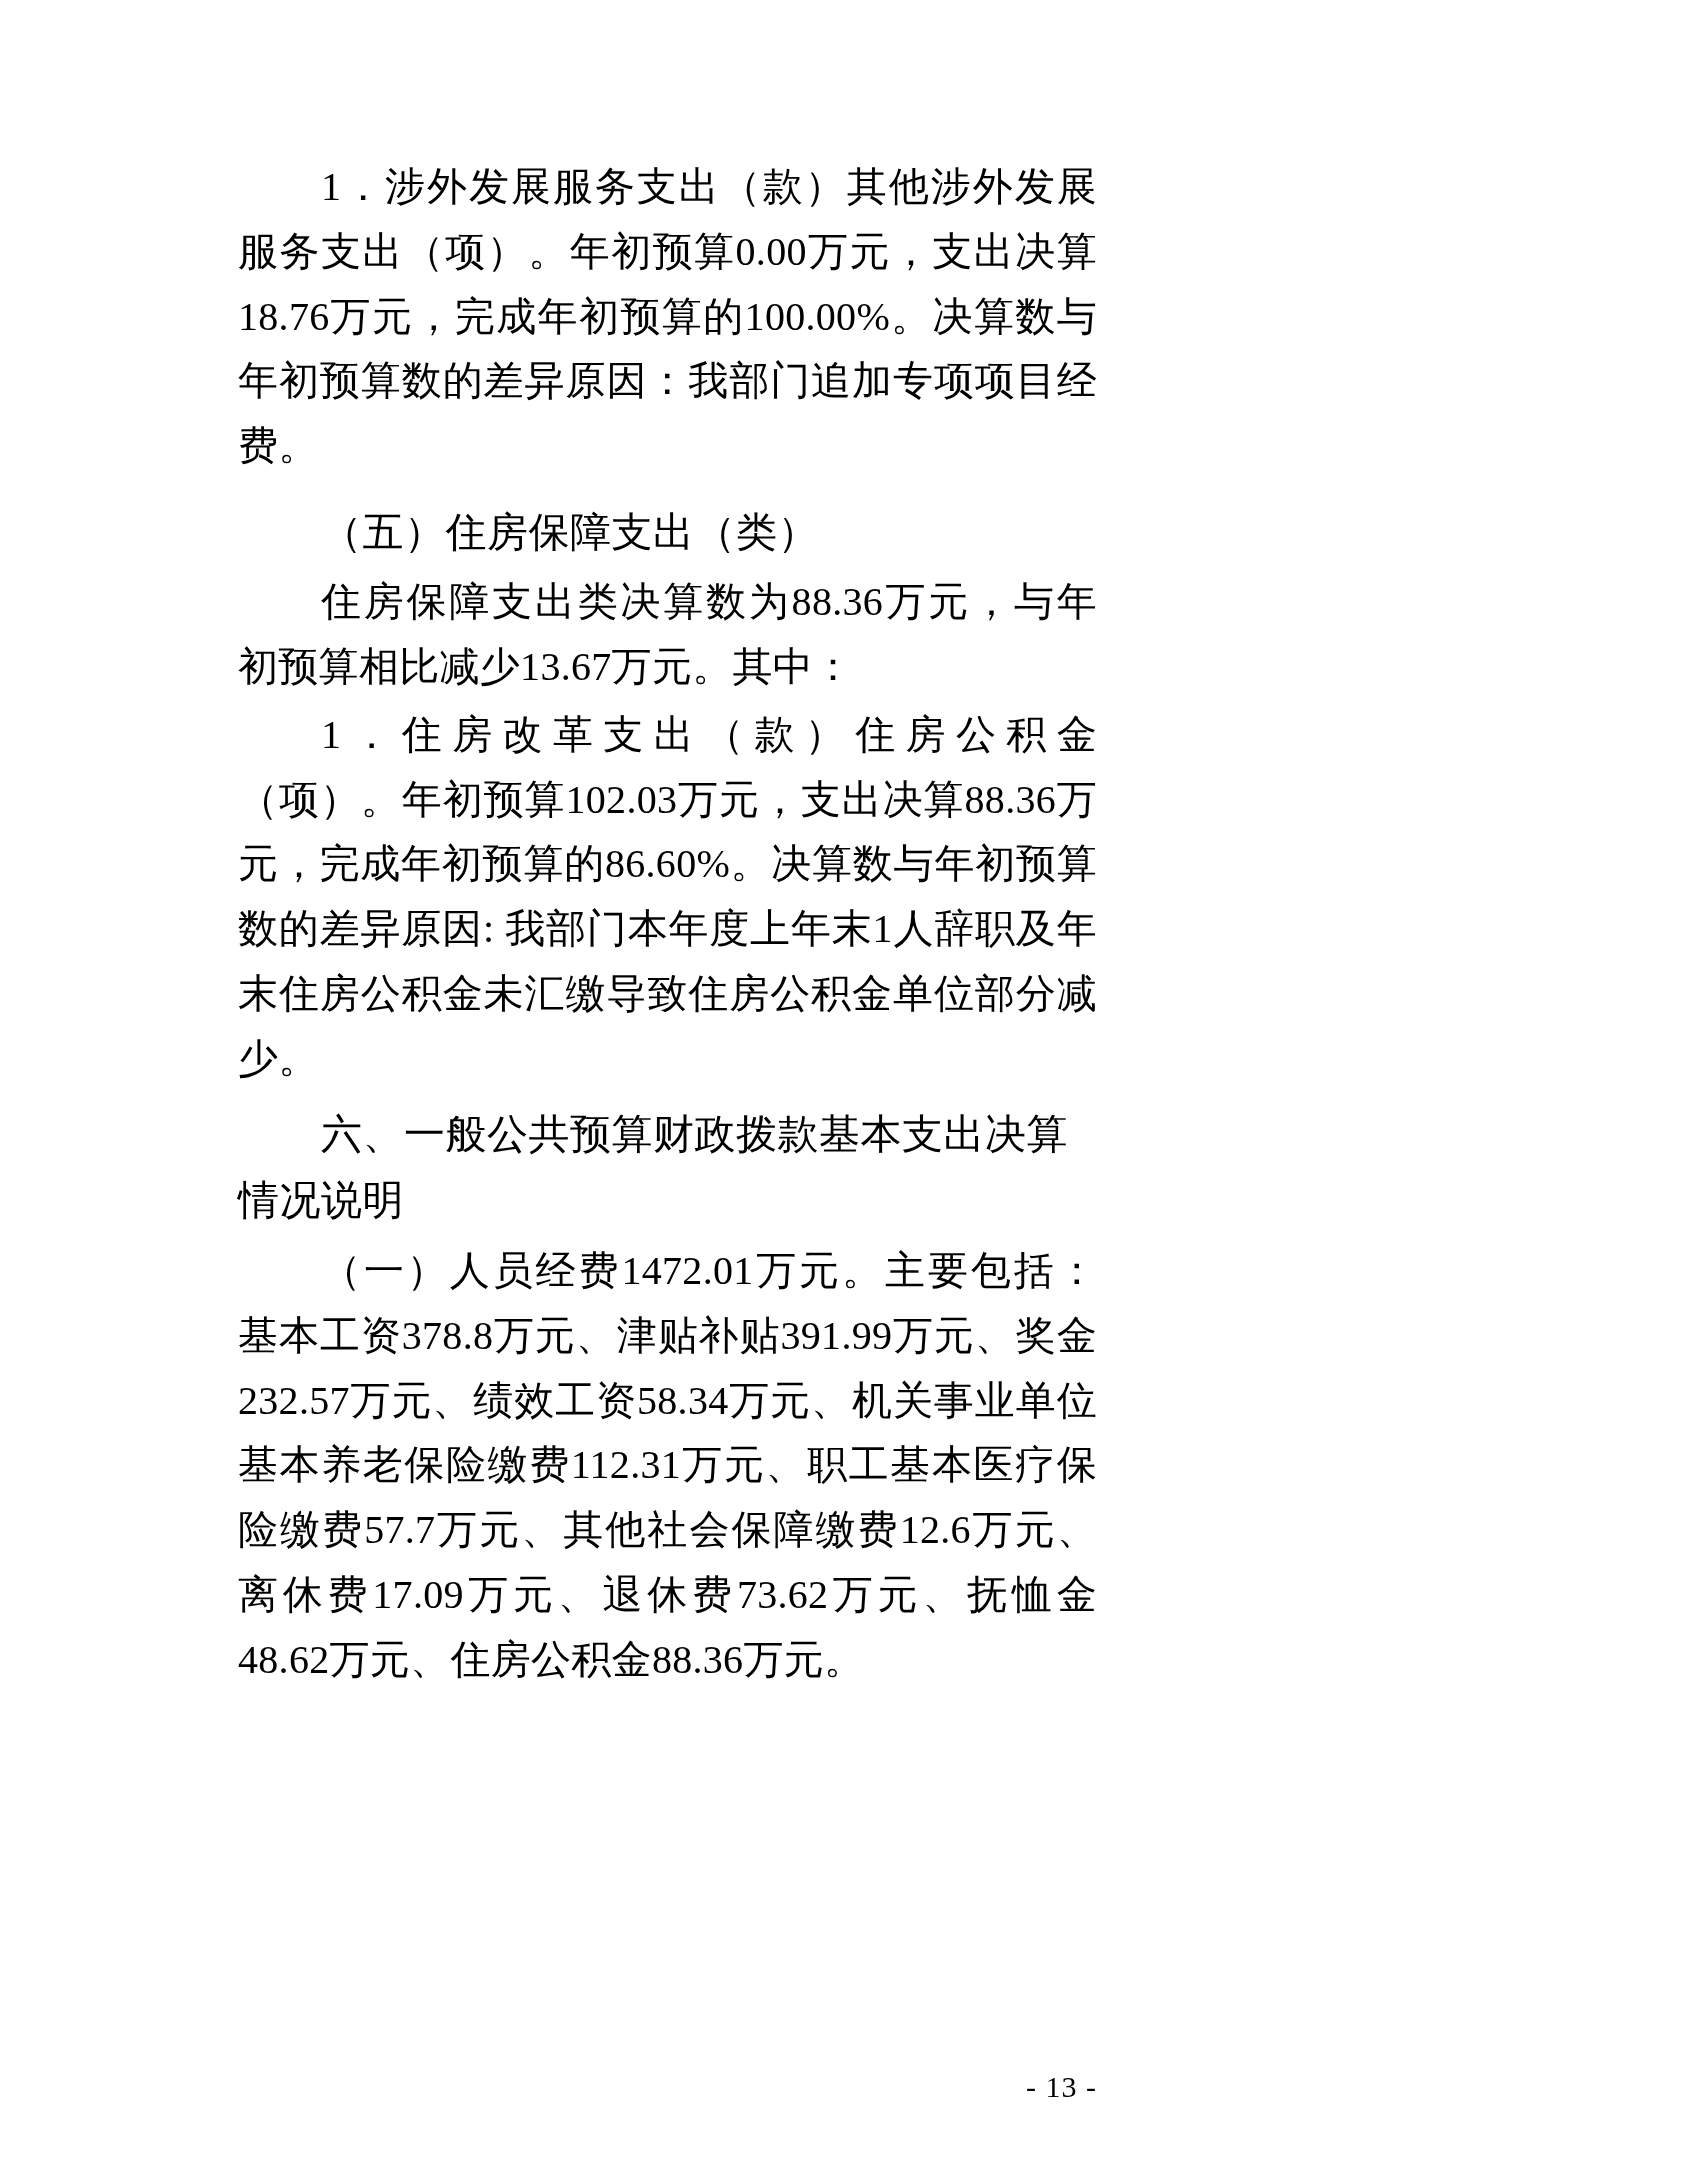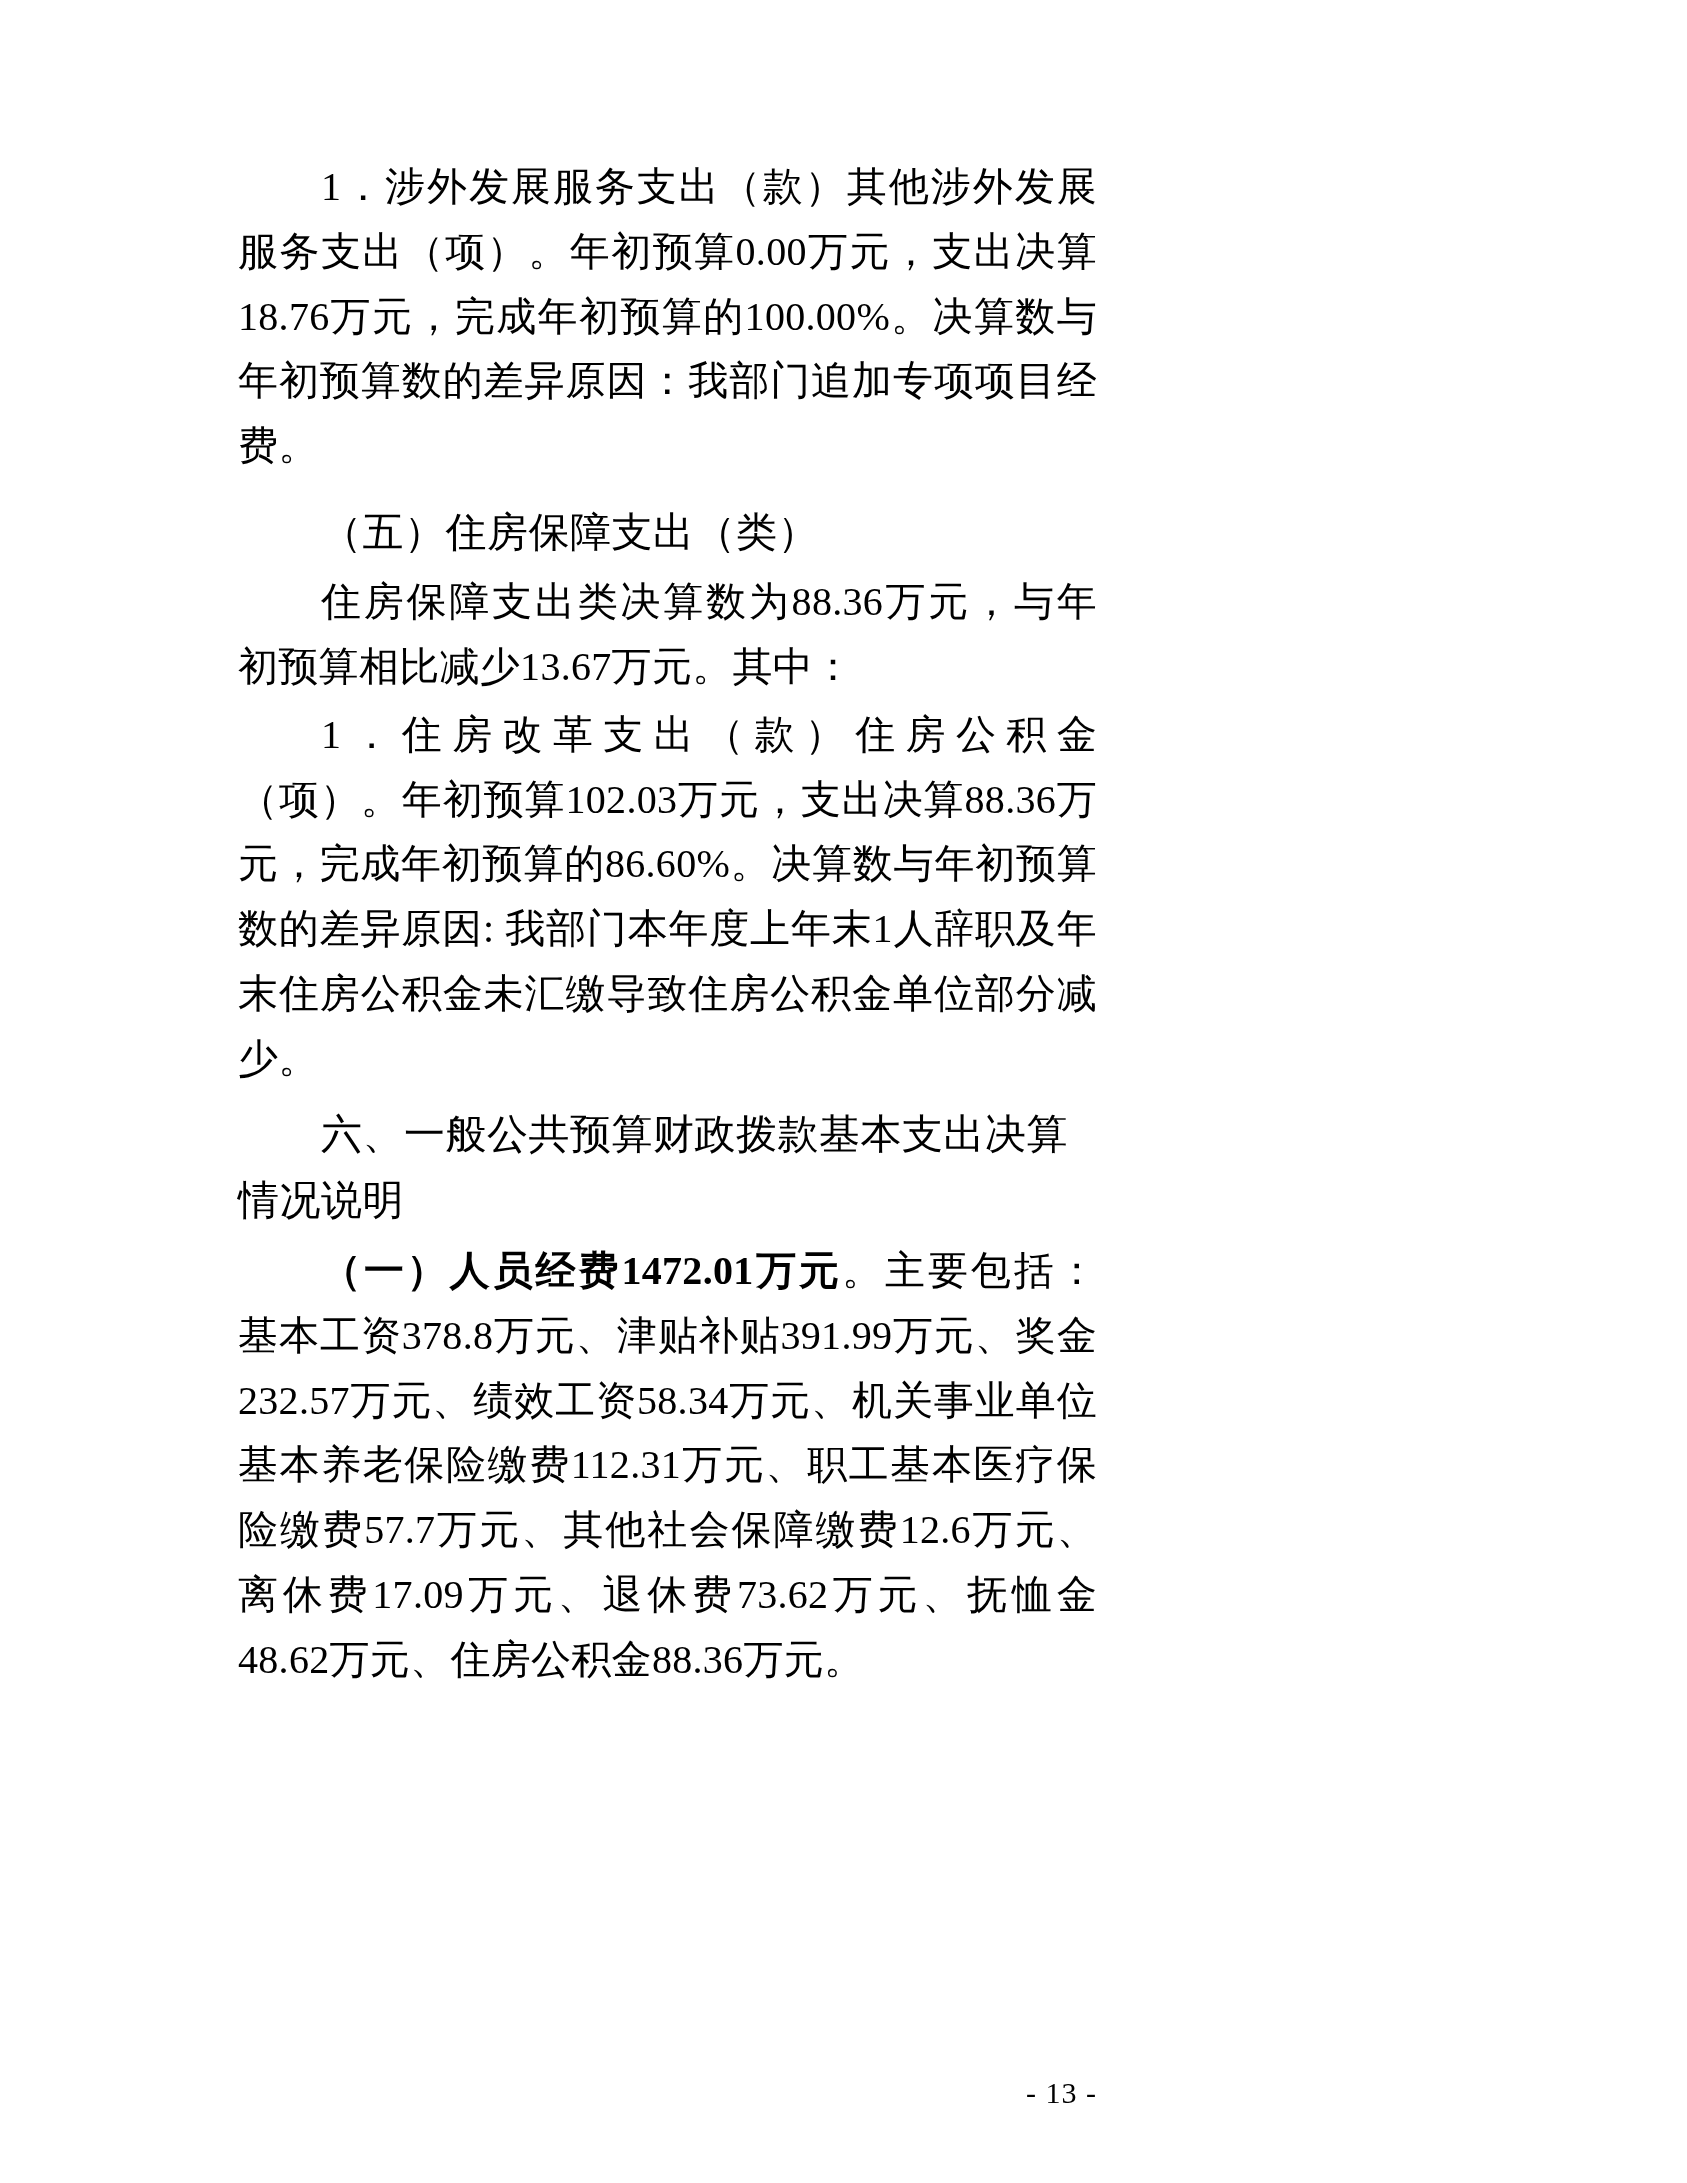--- a/index.html
+++ b/index.html
@@ -36,25 +36,25 @@
     text-indent: 83px;
   }
   .heading {
     font-size: 41px;
     line-height: 1.62;
     font-weight: normal;
     margin: 9.3px 0 5.2px 0;
     text-indent: 83px;
     letter-spacing: 0.5px;
   }
-  .b { font-weight: bold; margin-top: 16px; }
+  .b { font-weight: normal; margin-top: 16px; }
   .footer {
     position: absolute;
     right: 269px;
-    bottom: 73px;
+    bottom: 79px;
     font-size: 30px;
     letter-spacing: 1px;
     color: #000;
   }
   .spacer-sm { height: 7.2px; }
 </style>
 </head>
 <body>
 
 <div class="page">

